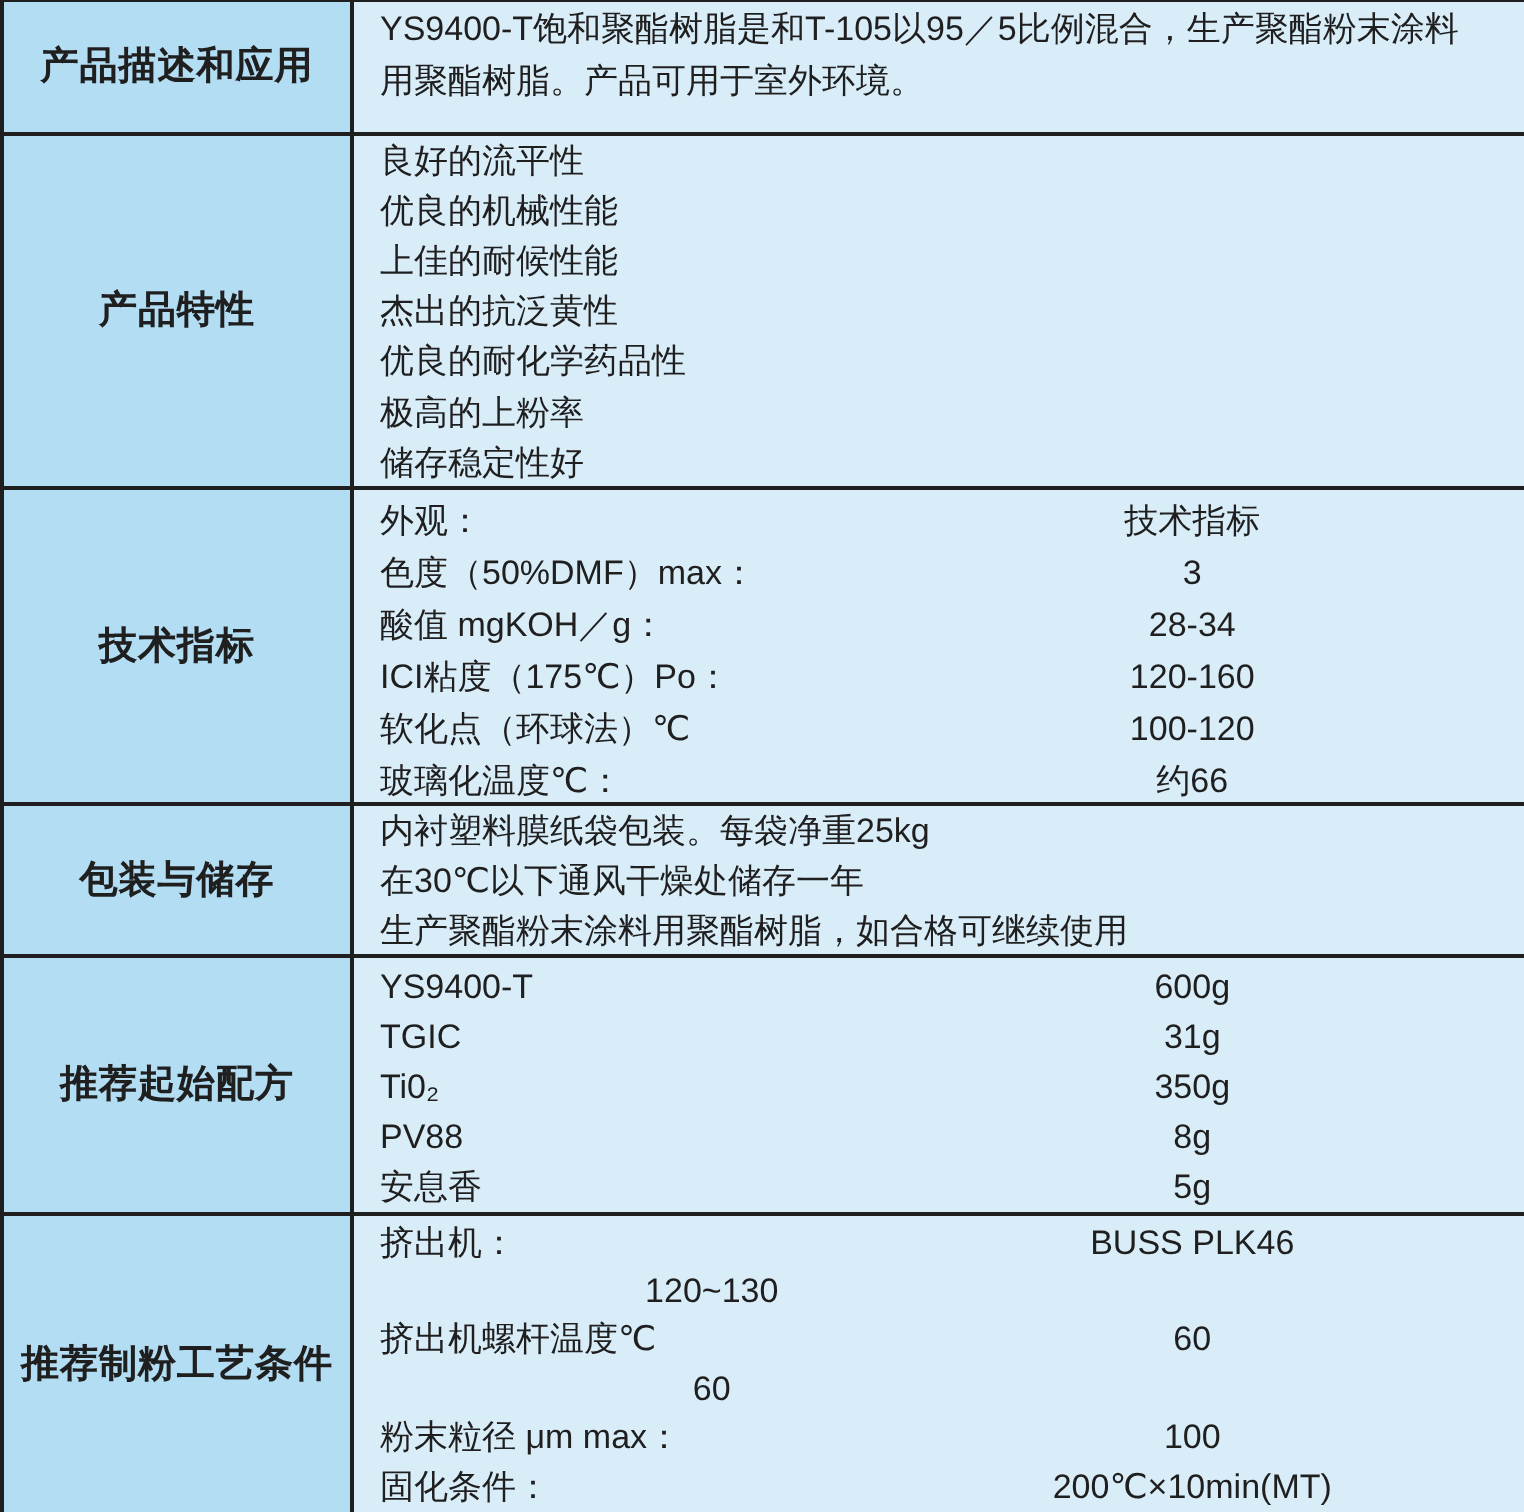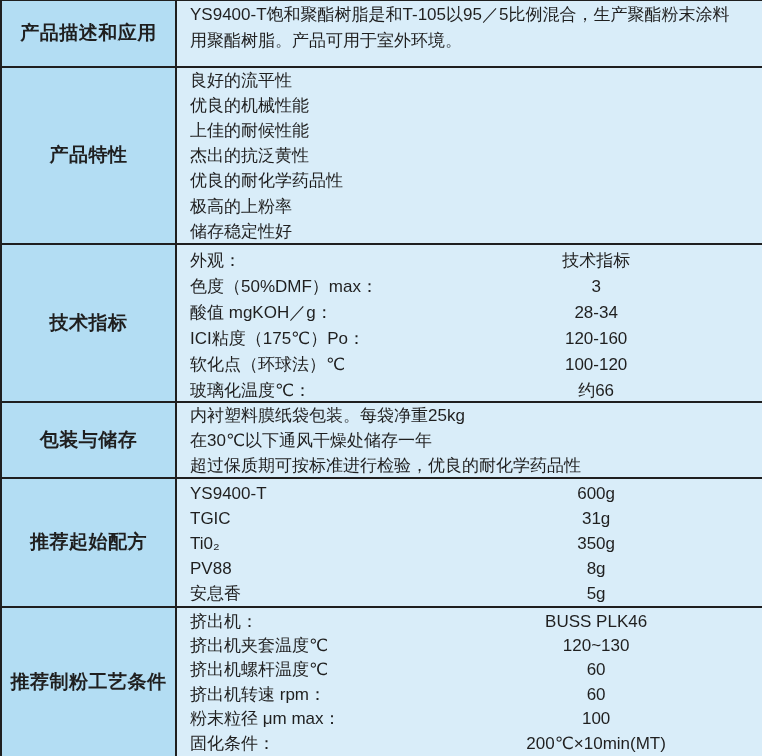--- a/index.html
+++ b/index.html
@@ -110,21 +110,21 @@
         <span class="v">约66</span>
       </div>
     </div>
   </div>
 
   <div class="row r4">
     <div class="label-cell">包装与储存</div>
     <div class="content-cell">
       <span class="line">内衬塑料膜纸袋包装。每袋净重25kg</span>
       <span class="line">在30℃以下通风干燥处储存一年</span>
-      <span class="line">超过保质期可按标准进行检验，优良的耐化学药品性</span>
+      <span class="line">生产聚酯粉末涂料用聚酯树脂，如合格可继续使用</span>
     </div>
   </div>
 
   <div class="row r5">
     <div class="label-cell">推荐起始配方</div>
     <div class="content-cell">
       <div class="kv">
         <span class="k">YS9400-T</span>
         <span class="v">600g</span>
       </div>
@@ -148,29 +148,27 @@
   </div>
 
   <div class="row r6">
     <div class="label-cell">推荐制粉工艺条件</div>
     <div class="content-cell">
       <div class="kv">
         <span class="k">挤出机：</span>
         <span class="v">BUSS PLK46</span>
       </div>
       <div class="kv">
-        <span class="k">挤出机夹套温度℃</span>
         <span class="v">120~130</span>
       </div>
       <div class="kv">
         <span class="k">挤出机螺杆温度℃</span>
         <span class="v">60</span>
       </div>
       <div class="kv">
-        <span class="k">挤出机转速 rpm：</span>
         <span class="v">60</span>
       </div>
       <div class="kv">
         <span class="k">粉末粒径 μm max：</span>
         <span class="v">100</span>
       </div>
       <div class="kv">
         <span class="k">固化条件：</span>
         <span class="v">200℃×10min(MT)</span>
       </div>

